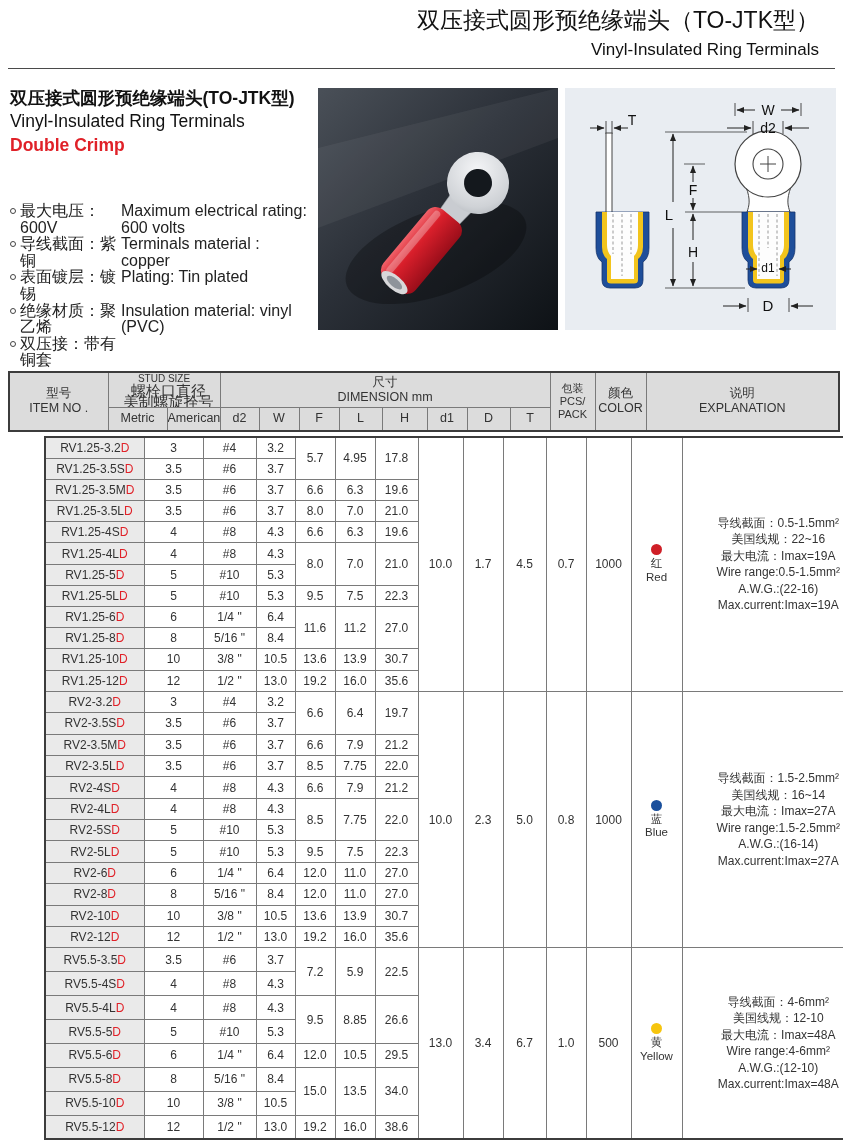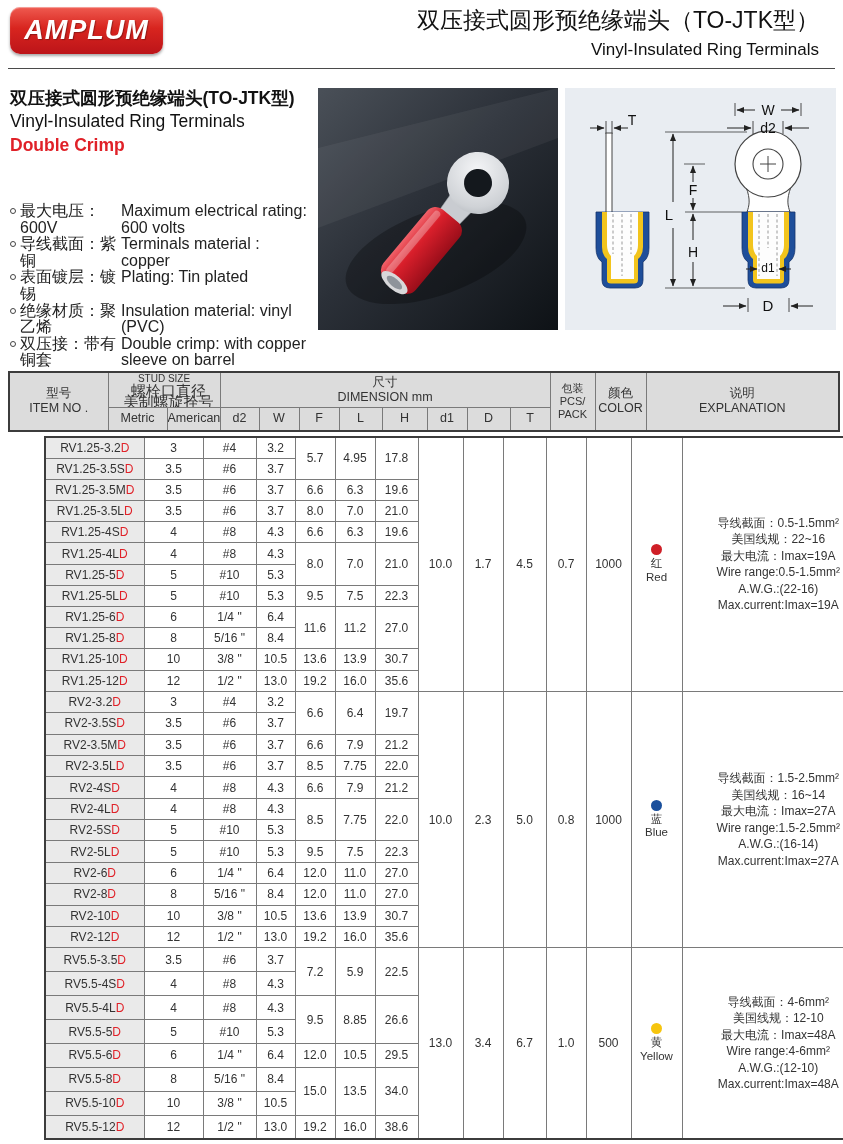--- a/index.html
+++ b/index.html
@@ -52,23 +52,20 @@
   .red { color:#e02128; }
   .dot { display:block; width:11px; height:11px; border-radius:50%; margin:0 auto 2px; }
   .color-cell { font-size:11.5px; line-height:13.5px; }
   .exp-cell { text-align:left; padding-left:30px; font-size:12px; line-height:16.5px; color:#222; }
 </style>
 </head>
 <body>
 
 <div class="page">
 
-  <div class="logo">
-    <span>AMPLUM</span>
-  </div>
   <div class="head-titles">
     <div class="ht-cn">双压接式圆形预绝缘端头（TO-JTK型）</div>
     <div class="ht-en">Vinyl-Insulated Ring Terminals</div>
   </div>
   <div class="divider"></div>
 
   <div class="info">
     <div class="info-cn">双压接式圆形预绝缘端头(TO-JTK型)</div>
     <div class="info-en">Vinyl-Insulated Ring Terminals</div>
     <div class="info-crimp">Double Crimp</div>
@@ -89,21 +86,20 @@
           <span class="spec-en">Plating: Tin plated</span>
         </div>
         <div class="spec-row">
           <span class="bullet"></span>
           <span class="spec-cn">绝缘材质：聚乙烯</span>
           <span class="spec-en">Insulation material: vinyl (PVC)</span>
         </div>
         <div class="spec-row">
           <span class="bullet"></span>
           <span class="spec-cn">双压接：带有铜套</span>
-          <span class="spec-en">Double crimp: with copper sleeve on barrel</span>
         </div>
       </div>
     <div class="certs">
       <span class="ce">CE</span>
       <svg width="30" height="35" viewBox="0 0 30 35">
         <circle cx="15" cy="13" r="10.5" fill="none" stroke="#111" stroke-width="2.6"></circle>
         <path d="M10,13 L14,17.5 L21.5,7.5" fill="none" stroke="#111" stroke-width="2.6"></path>
         <text x="15" y="33" font-size="7.5" text-anchor="middle" font-weight="bold" fill="#111">SGS</text>
       </svg>
       <span class="rohs">RoHS</span>

